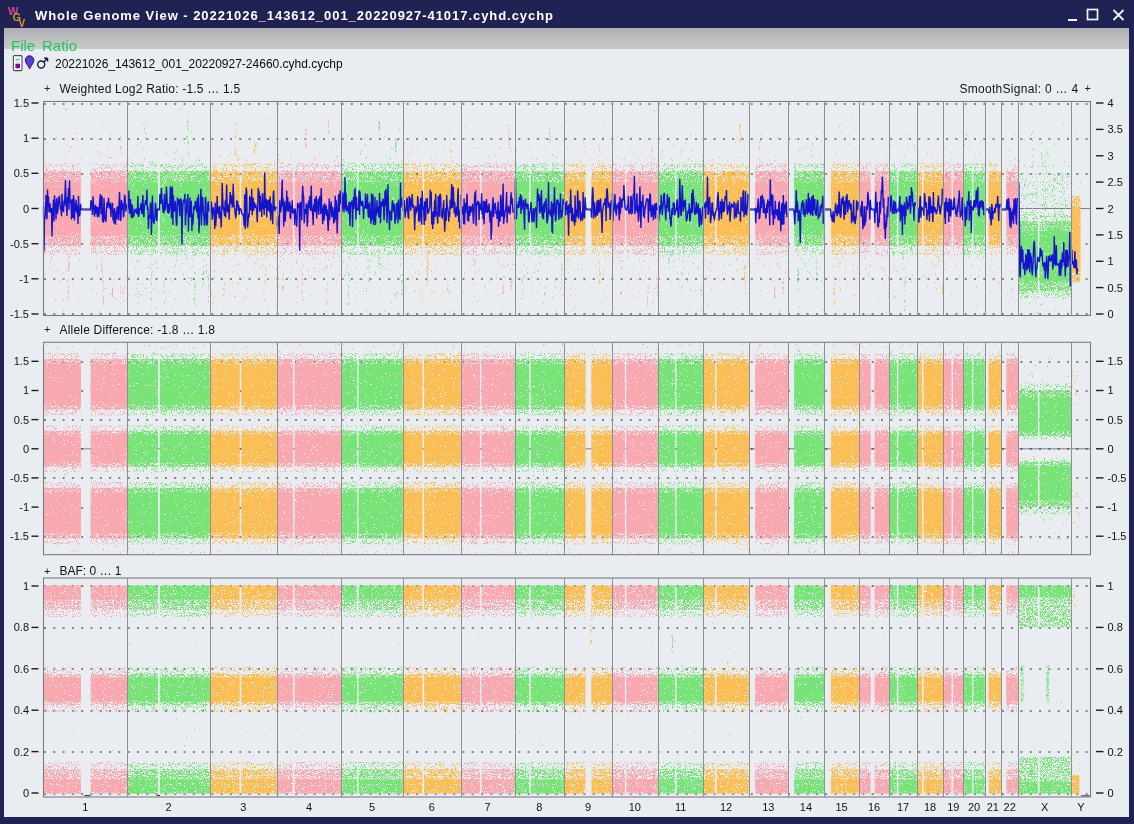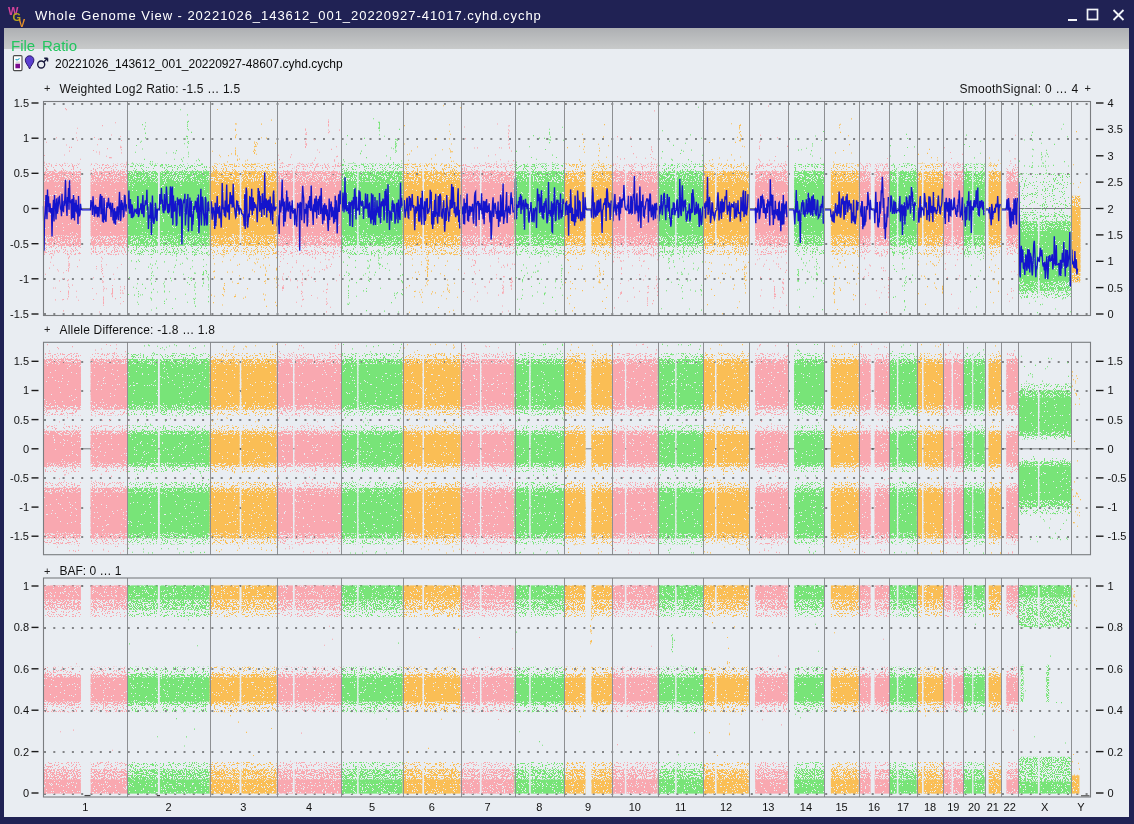--- a/index.html
+++ b/index.html
@@ -1,18 +1,18 @@
 <!DOCTYPE html>
 <html><head><meta charset="utf-8"><title>Whole Genome View</title>
 <style>
 *{margin:0;padding:0;box-sizing:border-box}
 body{width:1134px;height:824px;background:#202254;font-family:"Liberation Sans",sans-serif;position:relative;overflow:hidden}
 #client{position:absolute;left:4px;top:28px;width:1125px;height:789px;background:#e9edf2}
 #menubar{position:absolute;left:4px;top:28px;width:1125px;height:21px;background:linear-gradient(#aeb0b3,#c8caca)}
-#title{position:absolute;left:35px;top:8px;color:#fff;font-size:13px;font-weight:normal;letter-spacing:0.95px}
+#title{position:absolute;left:35px;top:8px;color:#fff;font-size:13px;font-weight:bold;letter-spacing:0.95px}
 .m{position:absolute;top:37px;font-size:15px;color:#22c55e}
 #fname{position:absolute;left:55px;top:56.5px;font-size:12px;color:#0a0a0a}
 #chart{position:absolute;left:0;top:0}
 </style></head>
 <body>
 <div id="client"></div>
 <div id="menubar"></div>
 <div id="title">Whole Genome View - 20221026_143612_001_20220927-41017.cyhd.cychp</div>
 <div class="m" style="left:11px">File</div>
 <div class="m" style="left:42px">Ratio</div>
@@ -28,21 +28,21 @@
 </svg>
 <svg style="position:absolute;left:11px;top:53px" width="44" height="22">
 <rect x="2.4" y="2.6" width="8.6" height="15" rx="1" fill="#fff" stroke="#4a4a4a" stroke-width="1.1"></rect>
 <path d="M4.6 6.3 q1.7 1.5 3.9 -1" stroke="#2fa8cc" stroke-width="1.2" fill="none"></path>
 <rect x="4.6" y="8.7" width="4.2" height="0.8" fill="#b8b8b8"></rect>
 <rect x="4.4" y="10.7" width="4.6" height="4.6" fill="#7b0b8f"></rect>
 <path d="M18.6 2.8 a4.3 4.3 0 0 1 4.3 4.3 c0 3.2 -2.8 4.9 -4.3 8.9 c-1.5 -4 -4.3 -5.7 -4.3 -8.9 a4.3 4.3 0 0 1 4.3 -4.3 Z" fill="#5b3fd0" stroke="#2d1b6b" stroke-width="1"></path>
 <circle cx="30.2" cy="11.5" r="3.5" fill="none" stroke="#16163a" stroke-width="1.35"></circle>
 <path d="M32.8 9 L36.6 5.2 M36.6 5.2 L33.2 5.2 M36.6 5.2 L36.6 8.6" stroke="#16163a" stroke-width="1.35" fill="none"></path>
 </svg>
-<div id="fname">20221026_143612_001_20220927-48607.cyhd.cychp</div>
+<div id="fname">20221026_143612_001_20220927-24660.cyhd.cychp</div>
 <div id="chart"><svg width="1134" height="824" viewBox="0 0 1134 824" font-family="Liberation Sans, sans-serif">
       <defs>
         <filter id="sp60" x="-2%" y="-10%" width="104%" height="120%">
           <feTurbulence type="fractalNoise" baseFrequency="0.9" numOctaves="2" seed="3" result="n"></feTurbulence>
           <feComponentTransfer in="n" result="m">
             <feFuncA type="discrete" tableValues="0 0 0 0 0 0 0 0 0 1 1 1 1 1 1 1 1 1 1 1"></feFuncA>
           </feComponentTransfer>
           <feComposite in="SourceGraphic" in2="m" operator="in"></feComposite>
         </filter>
         <filter id="sp50" x="-2%" y="-10%" width="104%" height="120%">

